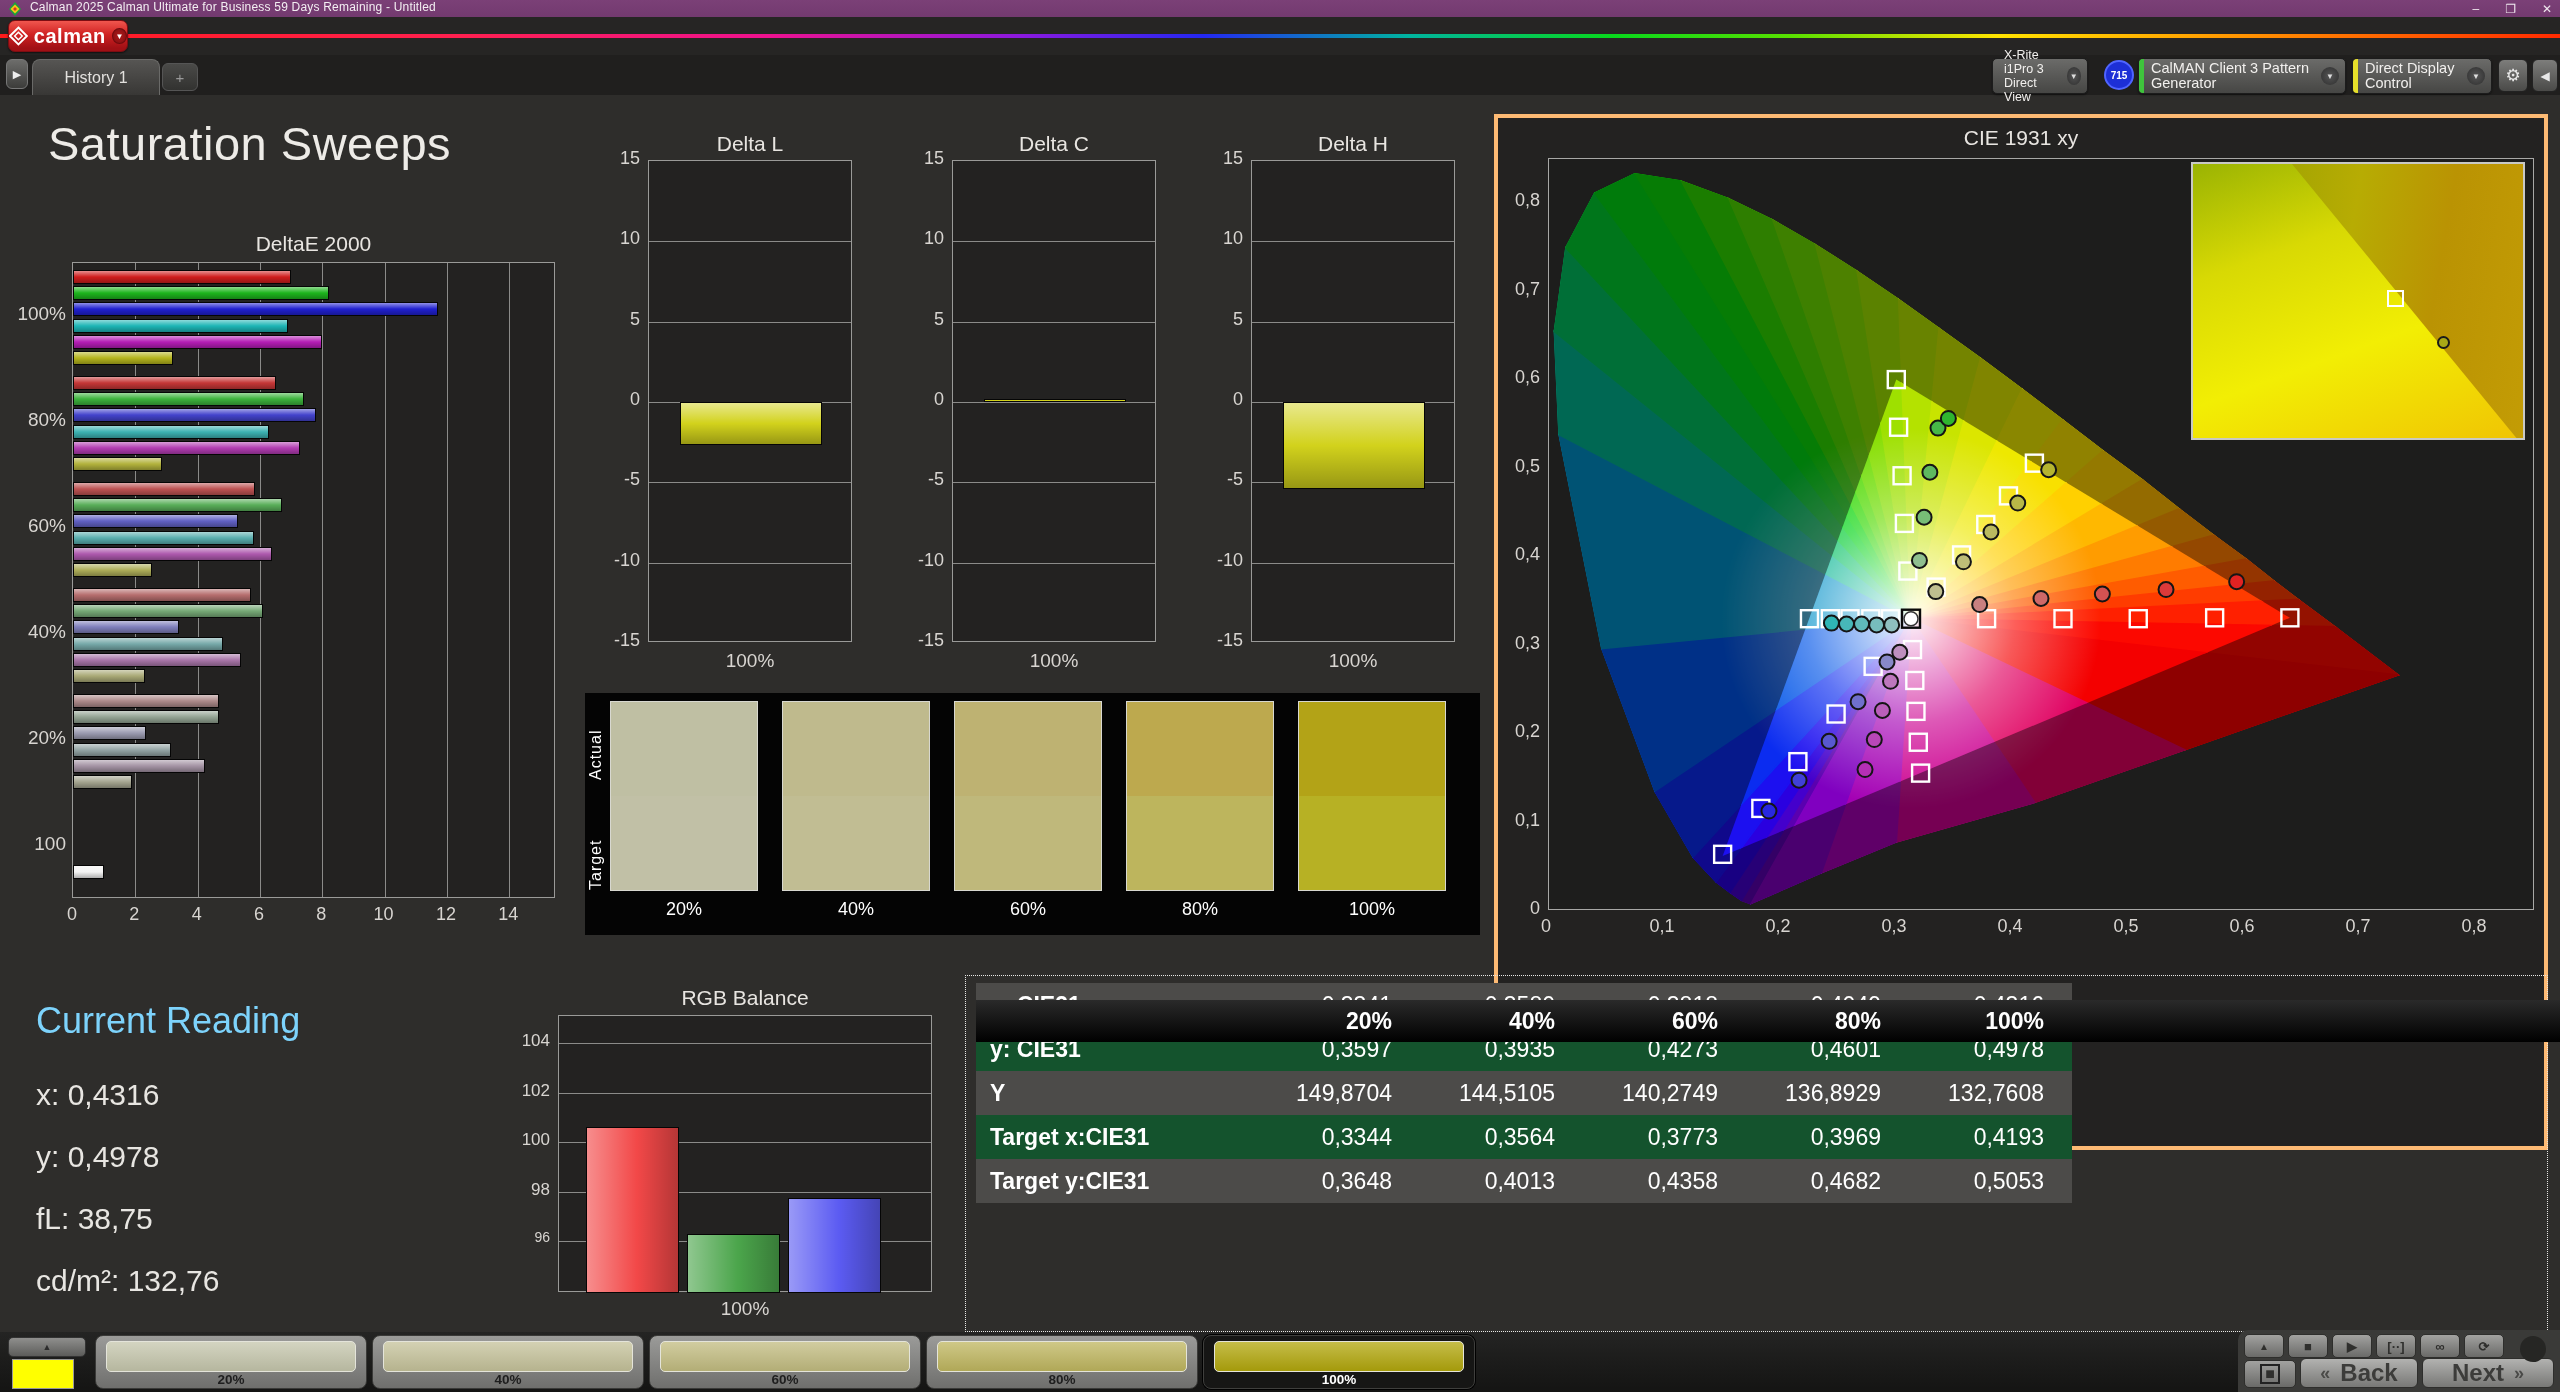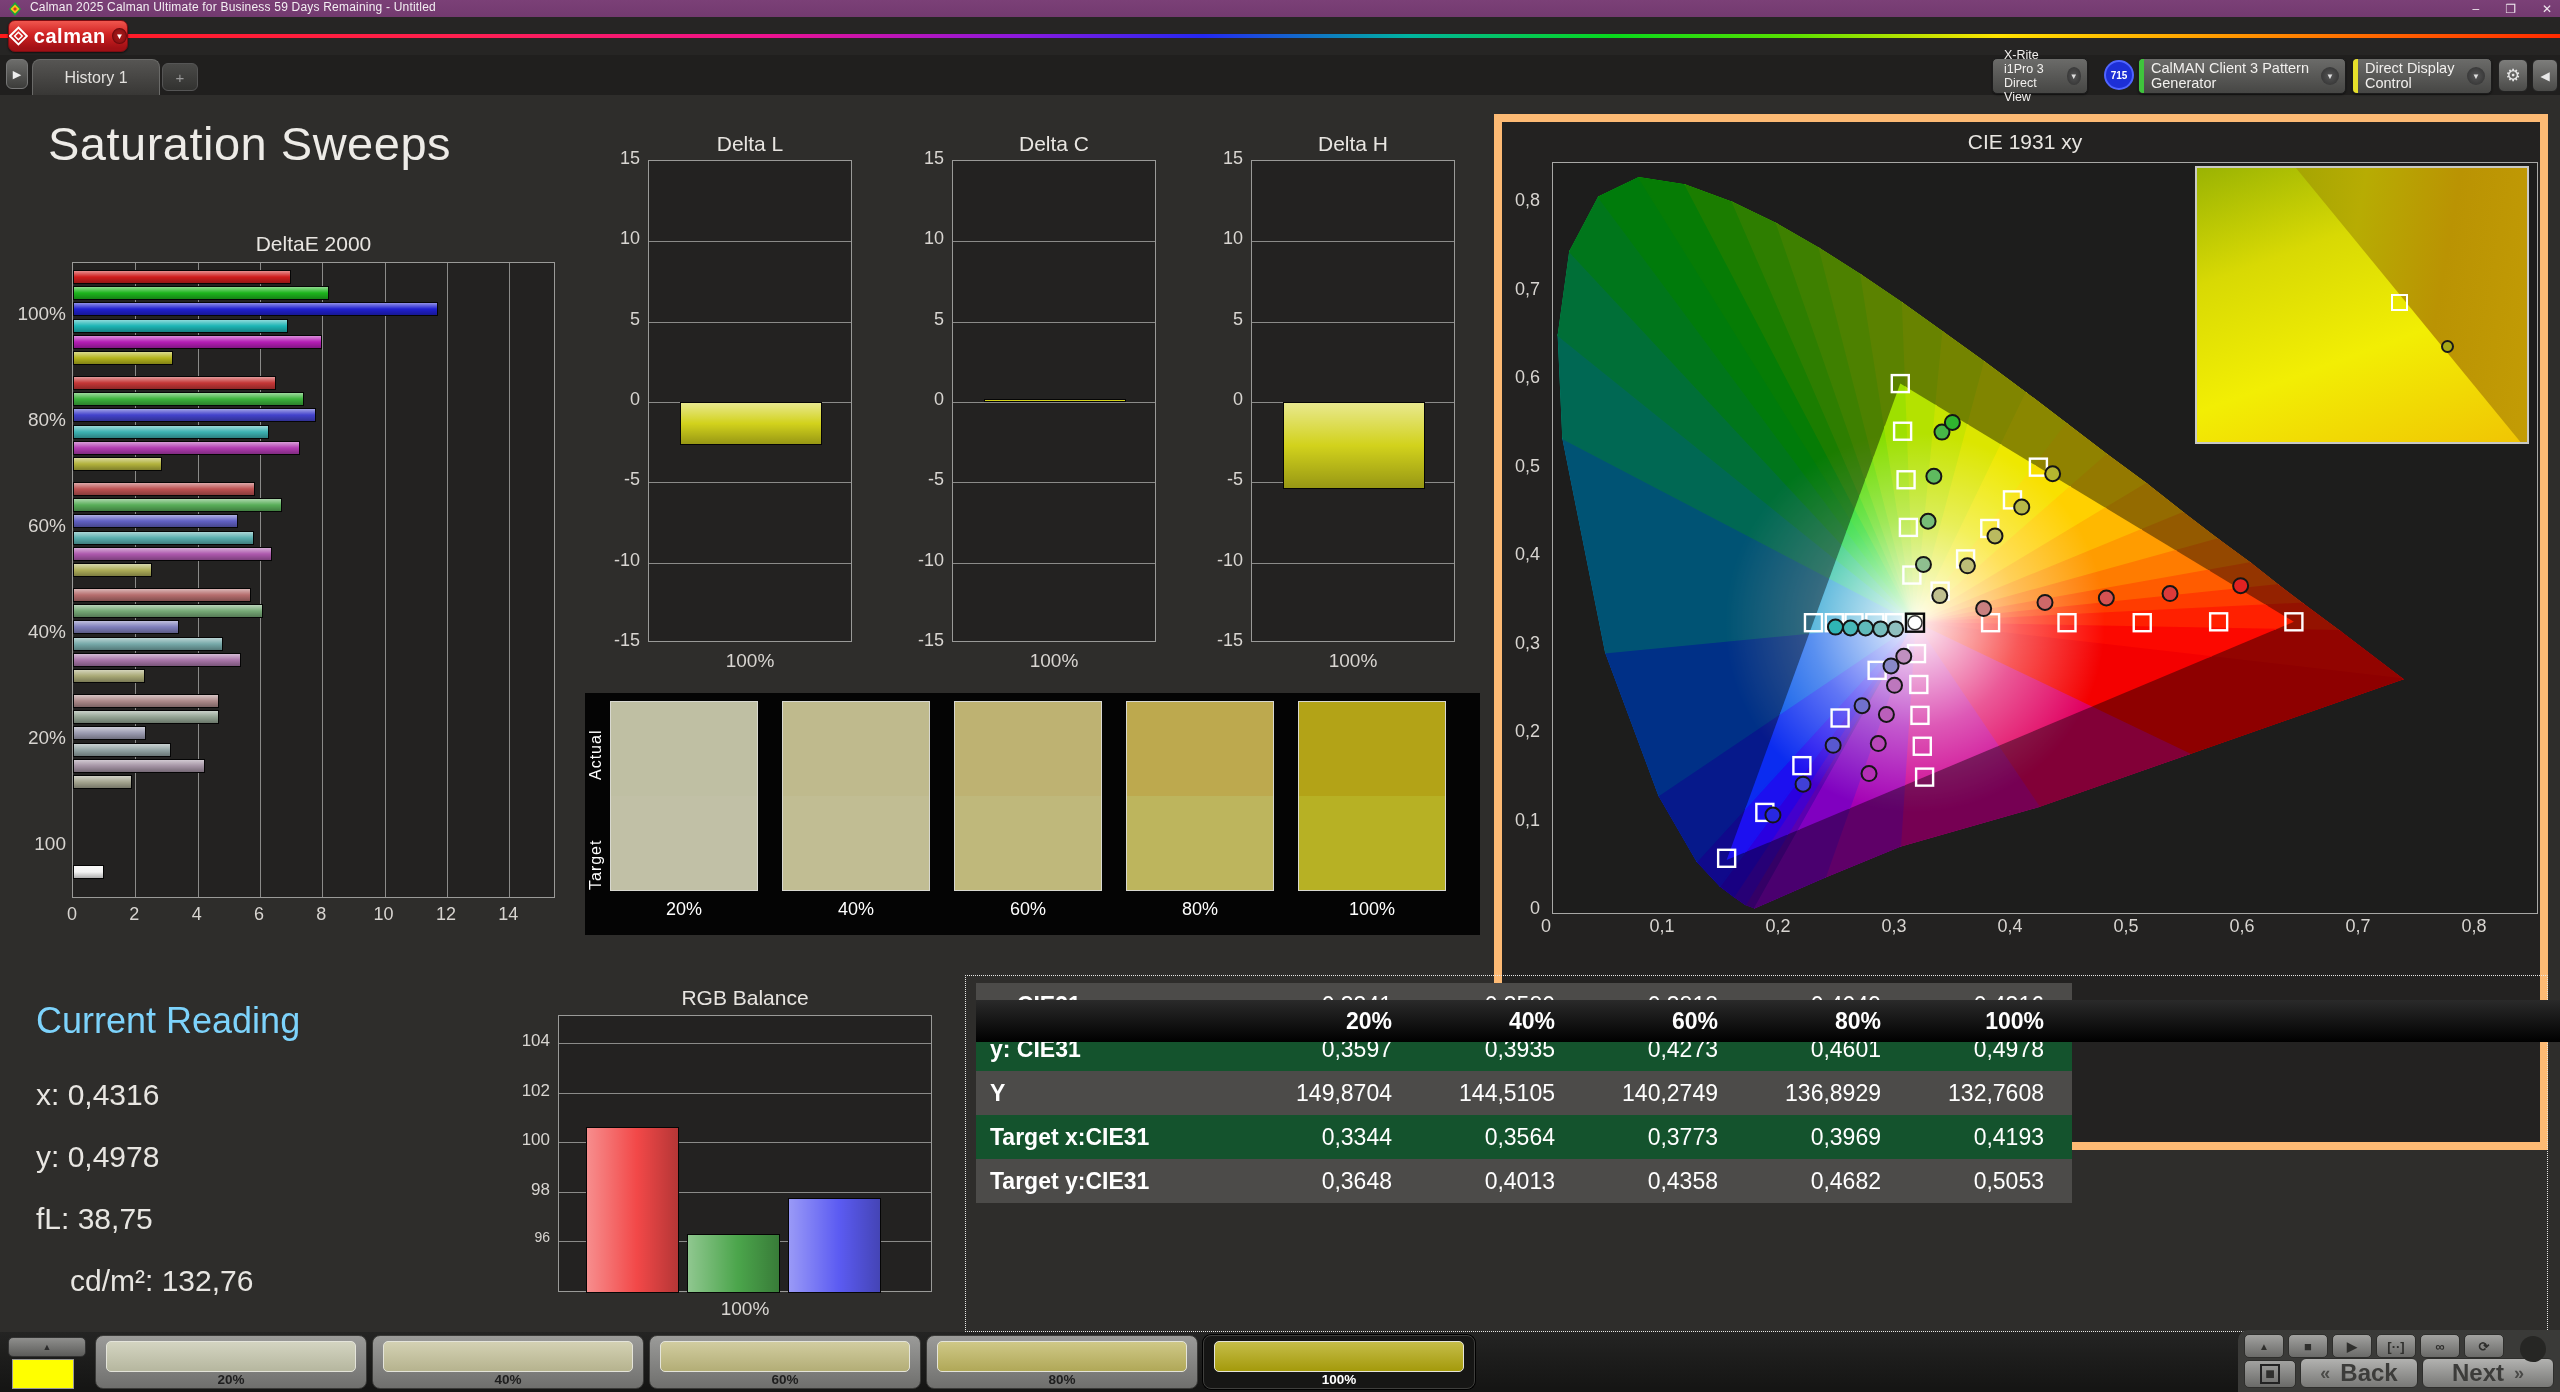--- a/index.html
+++ b/index.html
@@ -45,21 +45,21 @@
 
   .pagetitle{position:absolute;left:48px;top:116px;font-size:47px;color:#edebe7;letter-spacing:.5px;}
 
   
   .swpanel{position:absolute;left:585px;top:693px;width:895px;height:242px;background:#040404;}
   .swrot{position:absolute;color:#fff;font-size:16px;writing-mode:vertical-rl;transform:rotate(180deg);text-align:center;letter-spacing:1px;}
   .swatch{position:absolute;width:148px;height:190px;border:1px solid #d8d8d0;}
   .swlabel{position:absolute;color:#fff;font-size:18px;width:148px;text-align:center;}
 
   
-  .ciepanel{position:absolute;left:1494px;top:114px;width:1054px;height:1036px;background:#232221;border:8px solid #fdba74;}
+  .ciepanel{position:absolute;left:1494px;top:114px;width:1054px;height:1036px;background:#232221;border:4px solid #fdba74;}
   .cieplot{position:absolute;left:50px;top:40px;width:986px;height:752px;background:#1d1d1c;border:1px solid #a8a8a6;}
   .inset{position:absolute;border:2px solid #c9c9c4;background:linear-gradient(100deg,#8d9c02,#b7ac03 45%,#ba9303 70%,#c39c05);overflow:hidden;}
   .inset .tri{position:absolute;inset:0;background:linear-gradient(160deg,#9ab303 0%,#d8d904 30%,#f2ee04 62%,#f0c404 100%);clip-path:polygon(30% 0,0 0,0 100%,98% 100%);}
   .inset .tsq{position:absolute;width:17px;height:17px;border:2.5px solid #fff;}
   .inset .mcirc{position:absolute;width:13px;height:13px;border-radius:50%;border:2px solid #1a1a1a;background:#a8a816;}
 
   
   .curhead{position:absolute;left:36px;top:1000px;font-size:36px;color:#7dd3fc;}
   .curline{position:absolute;left:36px;font-size:30px;color:#e8e6e2;}
 
@@ -380,21 +380,21 @@
       <div class="ticklabel" style="left: 2220px; top: 916px; width: 44px; text-align: center;">0,6</div>
       <div class="ticklabel" style="left: 2336px; top: 916px; width: 44px; text-align: center;">0,7</div>
       <div class="ticklabel" style="left: 2452px; top: 916px; width: 44px; text-align: center;">0,8</div>
     </div>
 
   <div class="curhead">Current Reading</div>
   <div id="cur-lines">
       <div class="curline" style="top: 1078px;">x: 0,4316</div>
       <div class="curline" style="top: 1140px;">y: 0,4978</div>
       <div class="curline" style="top: 1202px;">fL: 38,75</div>
-      <div class="curline" style="top: 1264px; margin-left: 34px;">cd/m²: 132,76</div>
+      <div class="curline" style="top: 1264px;">cd/m²: 132,76</div>
     </div>
 
   <div class="charttitle" style="left:555px;top:986px;width:380px" id="rgb-title">RGB Balance</div>
   <div class="plot" style="left:558px;top:1015px;width:374px;height:277px" id="rgb-plot">
       <div class="hgrid" style="top: 27.2054px;"></div>
       <div class="hgrid" style="top: 76.6696px;"></div>
       <div class="hgrid" style="top: 126.134px;"></div>
       <div class="hgrid" style="top: 175.598px;"></div>
       <div class="hgrid" style="top: 225.063px;"></div>
       <div class="bar-v" style="left: 27px; width: 93px; top: 111.295px; height: 165.705px; background-color: rgb(242, 72, 72);"></div>

